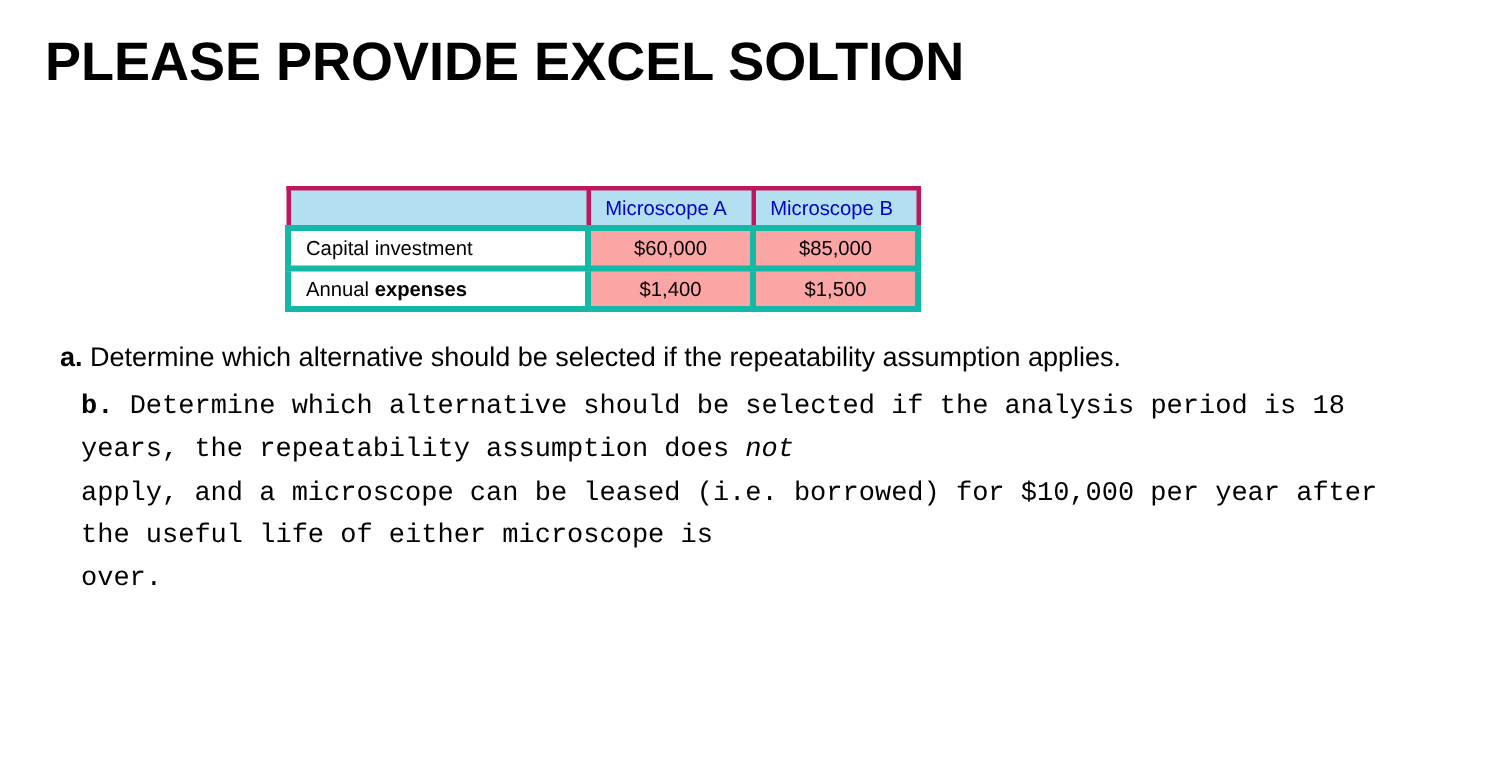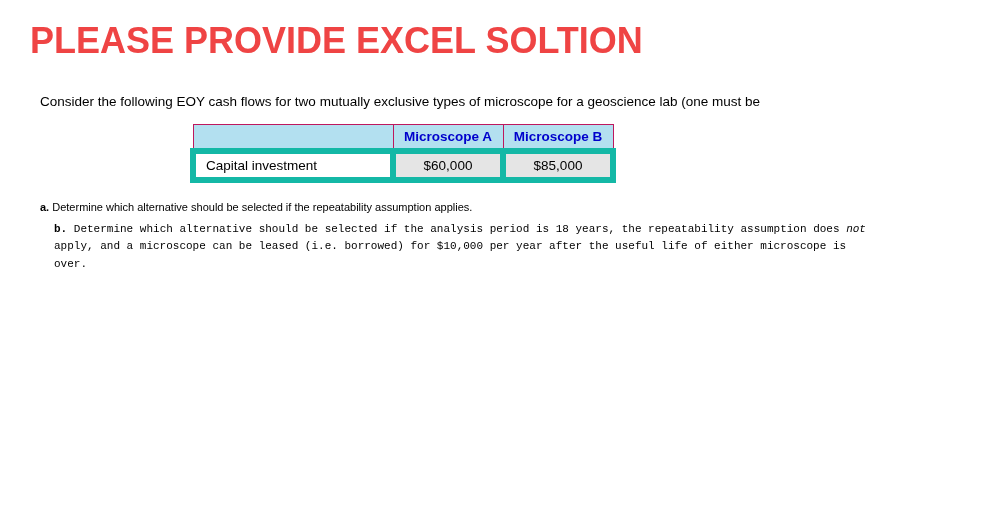--- a/index.html
+++ b/index.html
@@ -14,21 +14,21 @@
       font-size: 14px;
       color: #000000;
       width: 991px;
       min-height: 519px;
       padding: 20px 30px;
     }
 
     .main-title {
       font-size: 36px;
       font-weight: bold;
-      color: #ef4444;
+      color: #000000;
       margin-bottom: 30px;
       font-family: Arial, sans-serif;
     }
 
     .content-area {
       margin-left: 10px;
     }
 
     .intro-text {
       font-size: 13.5px;
@@ -41,46 +41,46 @@
       margin-left: 150px;
       margin-bottom: 16px;
     }
 
     table {
       border-collapse: collapse;
       font-size: 13.5px;
     }
 
     table td {
-      border: 6px solid #14b8a6;
+      border: 4px solid #14b8a6;
       padding: 4px 10px;
       white-space: nowrap;
     }
 
     .header-row td {
       background-color: #b3e0f0;
       color: #0000cc;
-      font-weight: bold;
-      text-align: center;
-      border: 1px solid #be185d;
+      font-weight: normal;
+      text-align: left;
+      border: 3px solid #be185d;
     }
 
     .label-col {
       min-width: 200px;
       background: #ffffff;
     }
 
     .value-col {
       min-width: 110px;
       text-align: center;
-      background: #e5e5e5;
+      background: #fca5a5;
     }
 
     .questions {
-      font-size: 11px;
+      font-size: 18px;
       line-height: 1.6;
       max-width: 880px;
       margin-top: 4px;
     }
 
     .questions p {
       margin-bottom: 4px;
     }
 
     .part-a {
@@ -93,35 +93,40 @@
     }
   </style>
 </head>
 <body>
 
 <h1 class="main-title">PLEASE PROVIDE EXCEL SOLTION</h1>
 
 <div class="content-area">
 
   <p class="intro-text">
-    <span>Consider the following EOY cash flows for two mutually exclusive types of microscope for a geoscience lab (one must be</span><br>
+    <br>
   </p>
 
   <div class="table-wrapper">
     <table>
       <tbody>
           <tr class="header-row">
         <td class="label-col"></td>
         <td class="value-col">Microscope A</td>
         <td class="value-col">Microscope B</td>
       </tr>
       <tr>
         <td class="label-col">Capital investment</td>
         <td class="value-col">$60,000</td>
         <td class="value-col">$85,000</td>
+      </tr>
+      <tr>
+        <td class="label-col">Annual <strong>expenses</strong></td>
+        <td class="value-col">$1,400</td>
+        <td class="value-col">$1,500</td>
       </tr>
     </tbody>
       </table>
   </div>
 
   <div class="questions">
     <p class="part-a">
       <strong>a.</strong>
       <span> Determine which alternative should be selected if the repeatability assumption applies.</span>
     </p>

